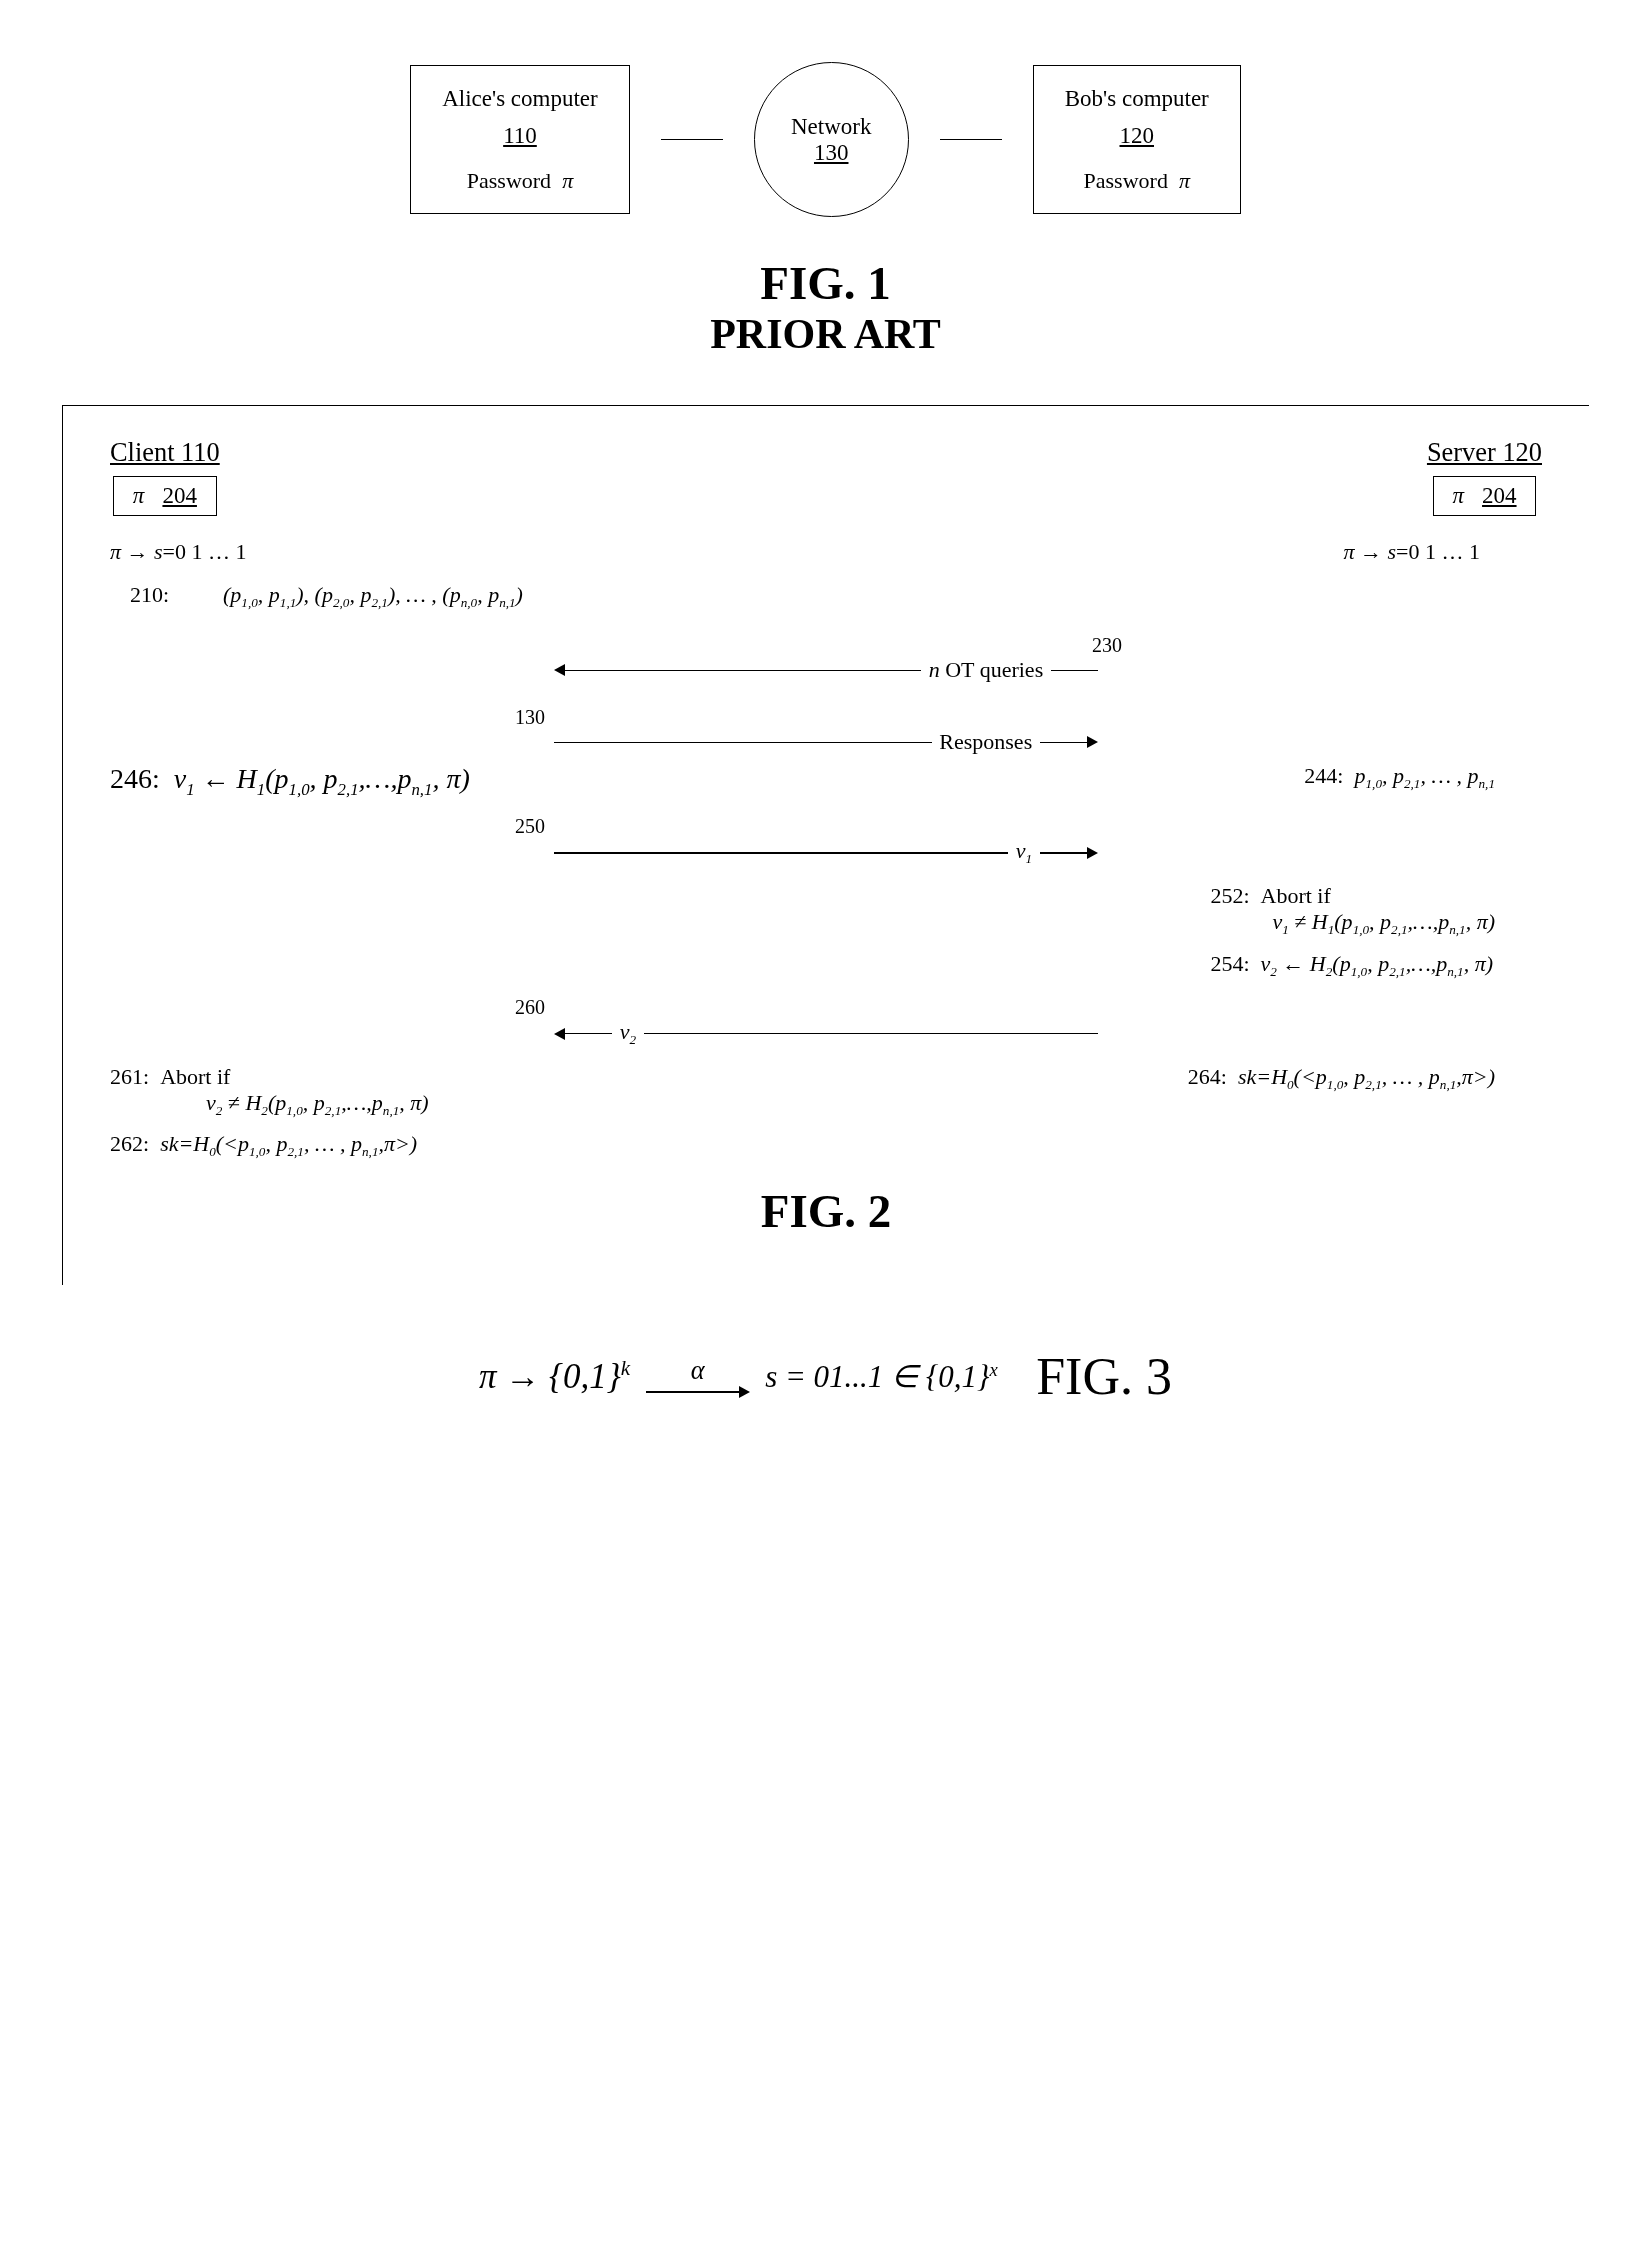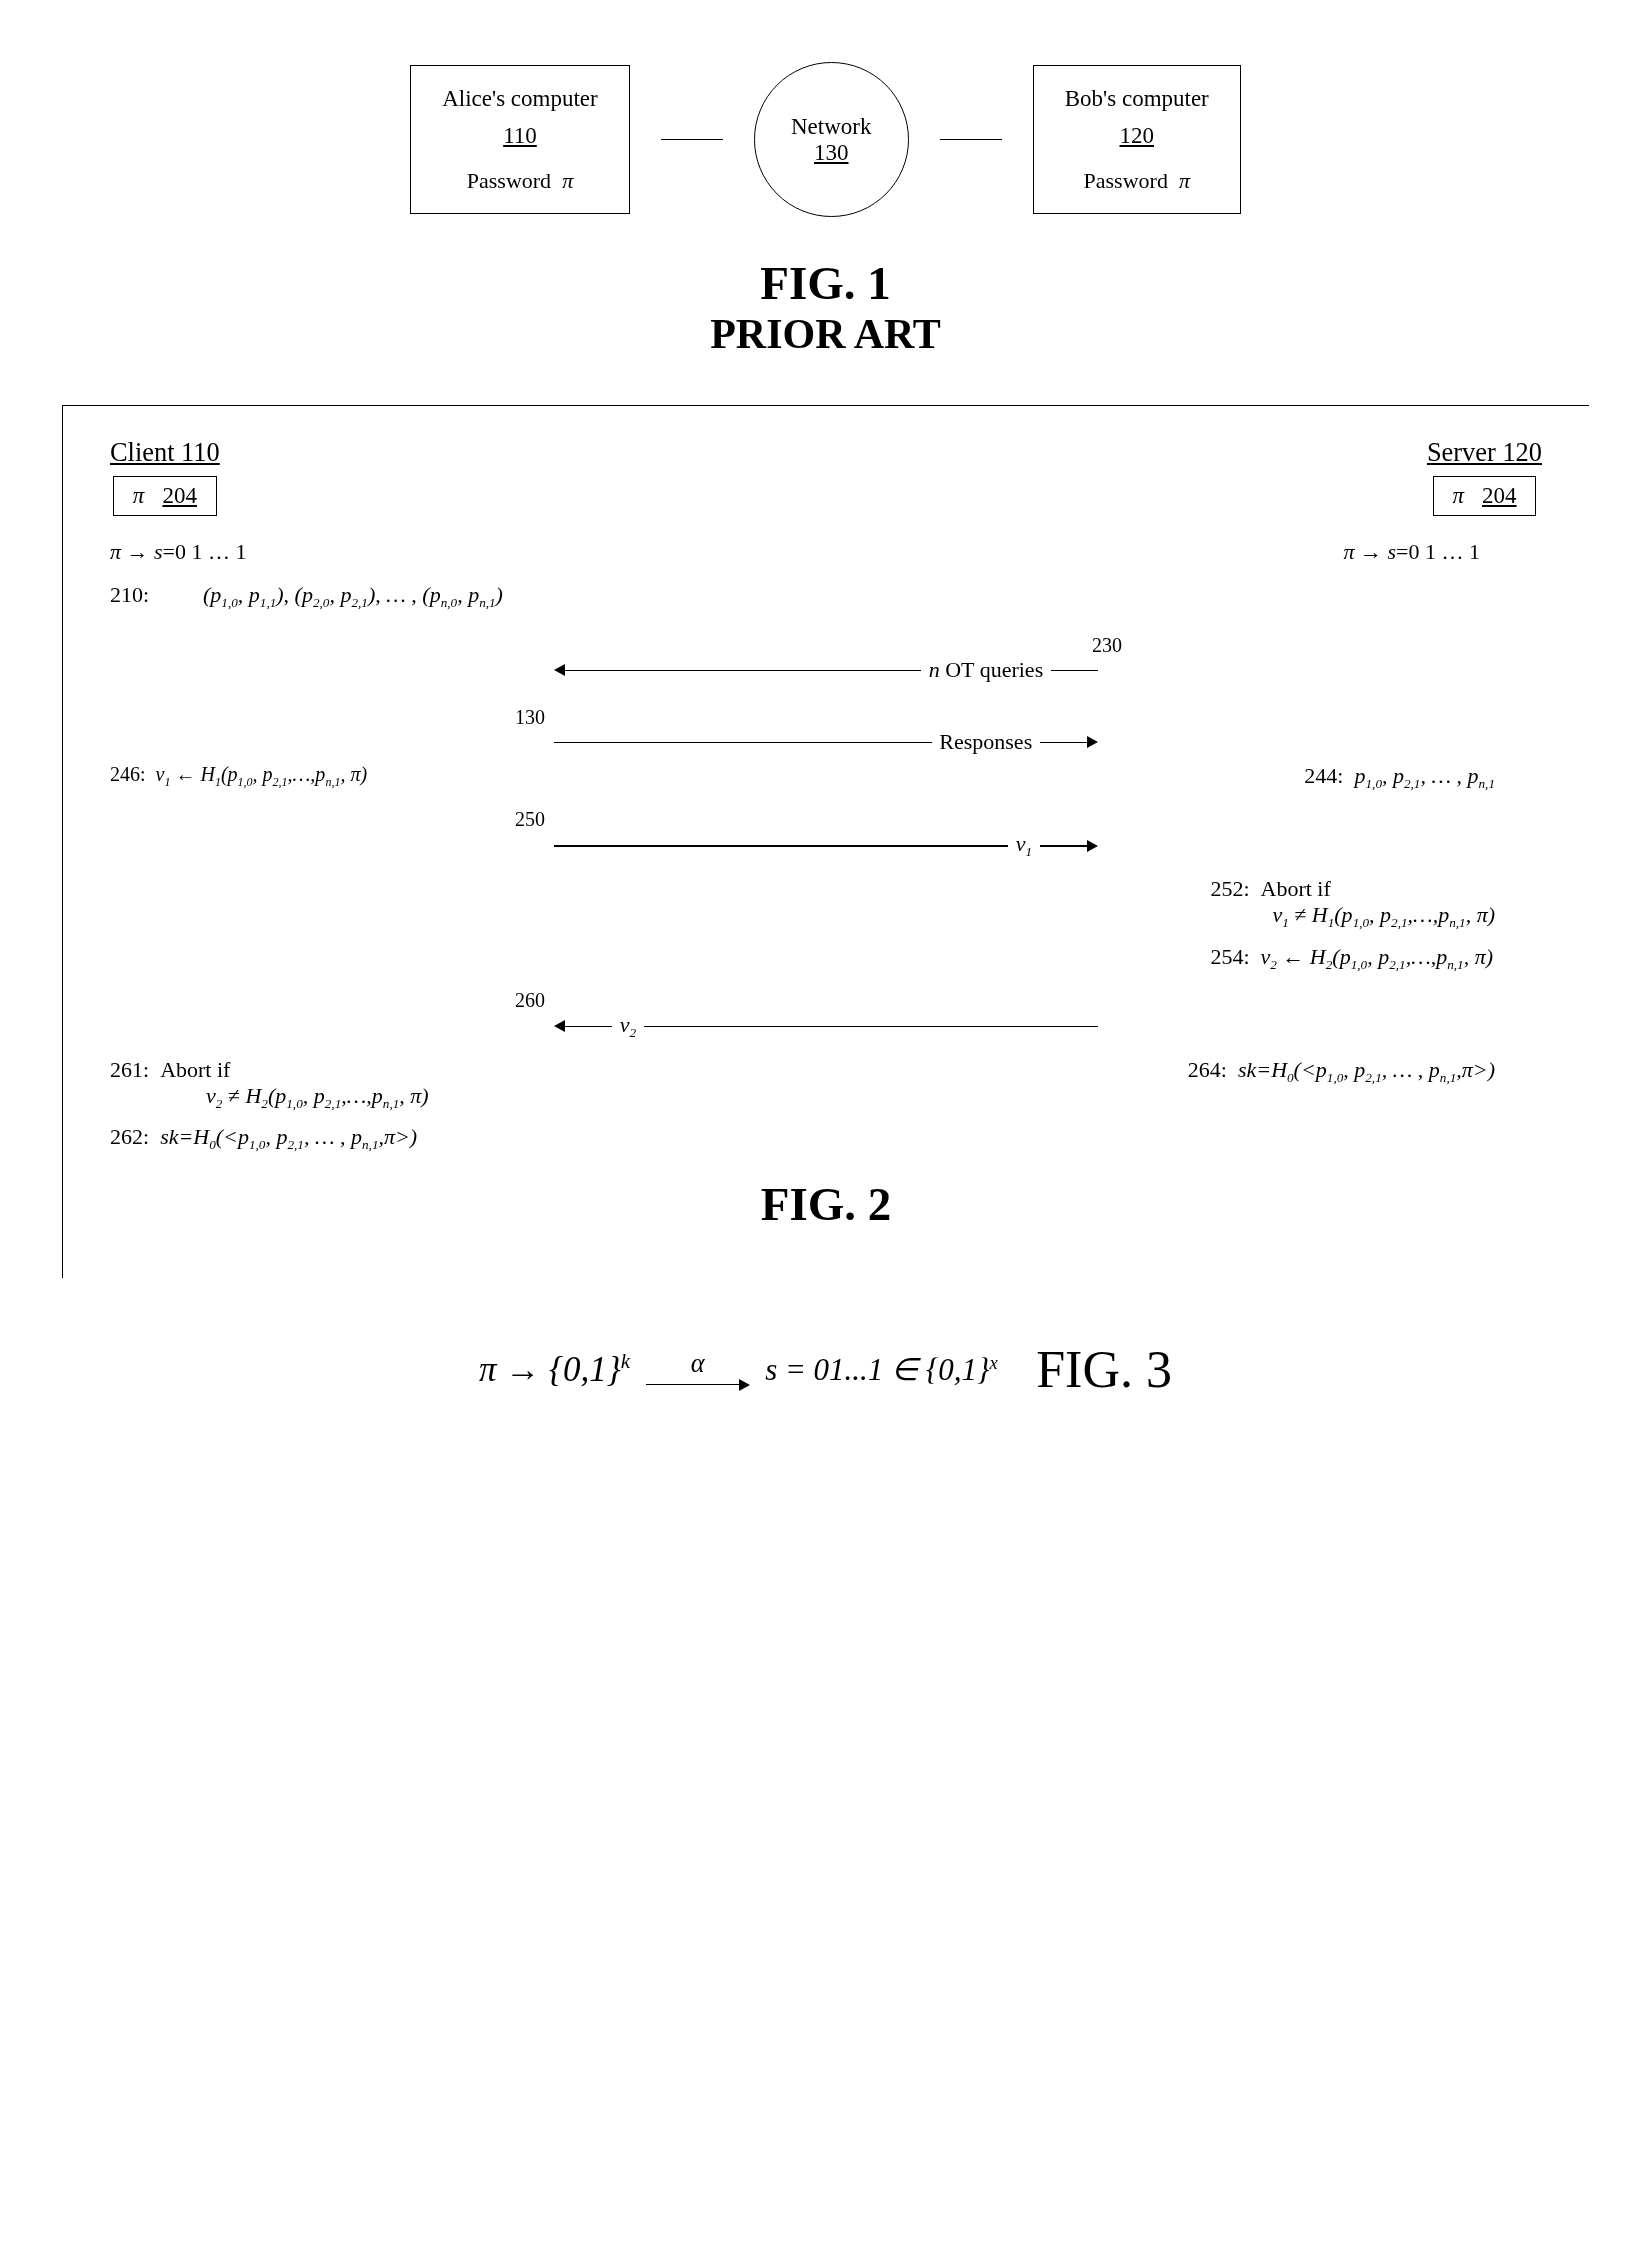--- a/index.html
+++ b/index.html
@@ -226,21 +226,21 @@
 
   <div style="display:flex; justify-content:space-between; margin-bottom: 17px;">
     <div style="font-size:22px;">
       <span class="math">π</span> → <span class="math">s</span>=0 1 … 1
     </div>
     <div style="font-size:22px; padding-right: 62px;">
       <span class="math">π</span> → <span class="math">s</span>=0 1 … 1
     </div>
   </div>
 
-  <div style="display:flex; margin-bottom: 23px;">
+  <div style="display:flex; margin-bottom: 23px; margin-left: 20px;">
     <div style="width:93px; font-size:22px;">210:</div>
     <div style="font-size:22px;">
       <span class="math">(p<sub>1,0</sub>, p<sub>1,1</sub>), (p<sub>2,0</sub>, p<sub>2,1</sub>), … , (p<sub>n,0</sub>, p<sub>n,1</sub>)</span>
     </div>
   </div>
 
   <div style="display:flex; align-items:center; margin: 23px 0; justify-content:center;">
     <div style="flex:1;"></div>
     <div style="display:flex; flex-direction:column; align-items:center; flex:2;">
       <div style="font-size:20px; align-self:flex-end; margin-right: 62px;">230</div>
@@ -262,21 +262,21 @@
         <div style="height:1.6px;background:#000;flex:1;"></div>
         <div style="font-size:22px; margin: 0 7.8px;">Responses</div>
         <div style="height:1.6px;background:#000;width:47px;"></div>
         <div style="width:0;height:0;border-top:6.2px solid transparent;border-bottom:6.2px solid transparent;border-left:11px solid #000;"></div>
       </div>
     </div>
     <div style="flex:1;"></div>
   </div>
 
   <div style="display:flex; justify-content:space-between; margin-bottom:15.5px;">
-    <div style="font-size:20px;">
+    <div style="font-size:28px;">
       <span>246:</span>
       &nbsp;<span class="math">v<sub>1</sub> ← H<sub>1</sub>(p<sub>1,0</sub>, p<sub>2,1</sub>,…,p<sub>n,1</sub>, π)</span>
     </div>
     <div style="font-size:22px; padding-right:47px;">
       <span>244:</span>
       &nbsp;<span class="math">p<sub>1,0</sub>, p<sub>2,1</sub>, … , p<sub>n,1</sub></span>
     </div>
   </div>
 
   <div style="display:flex; align-items:center; margin: 15.5px 0; justify-content:center;">

